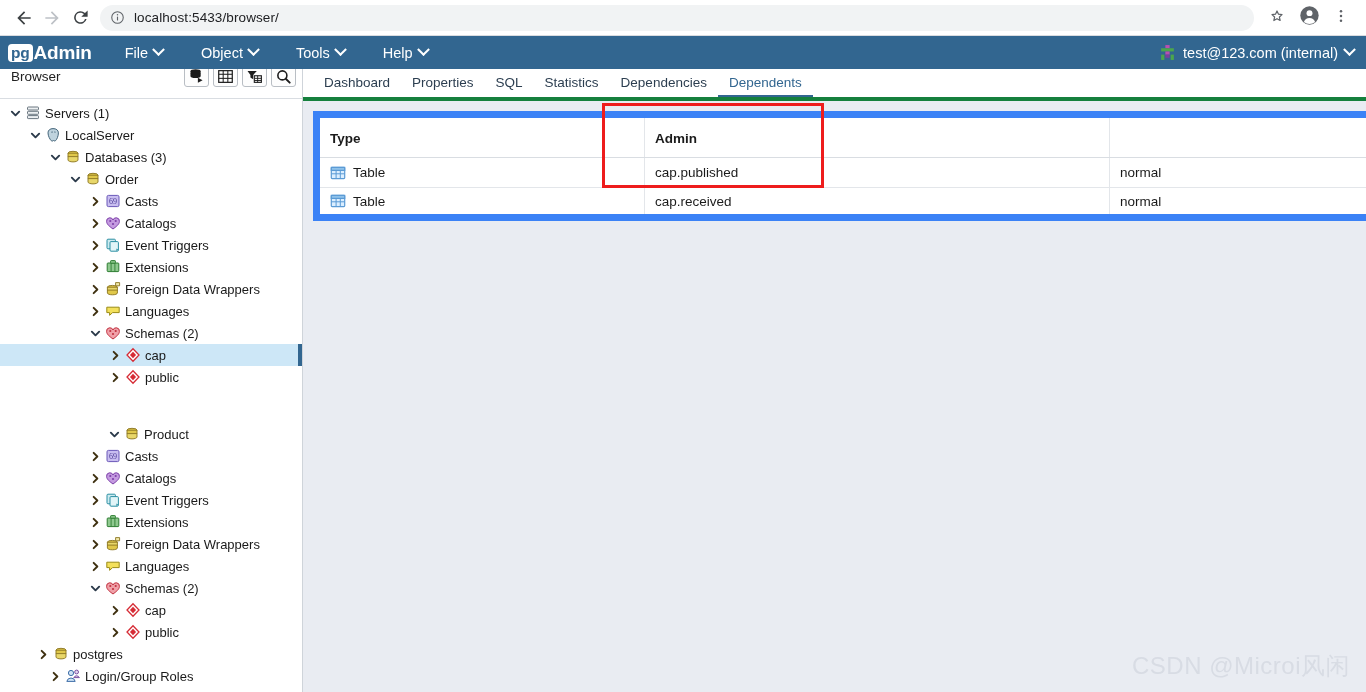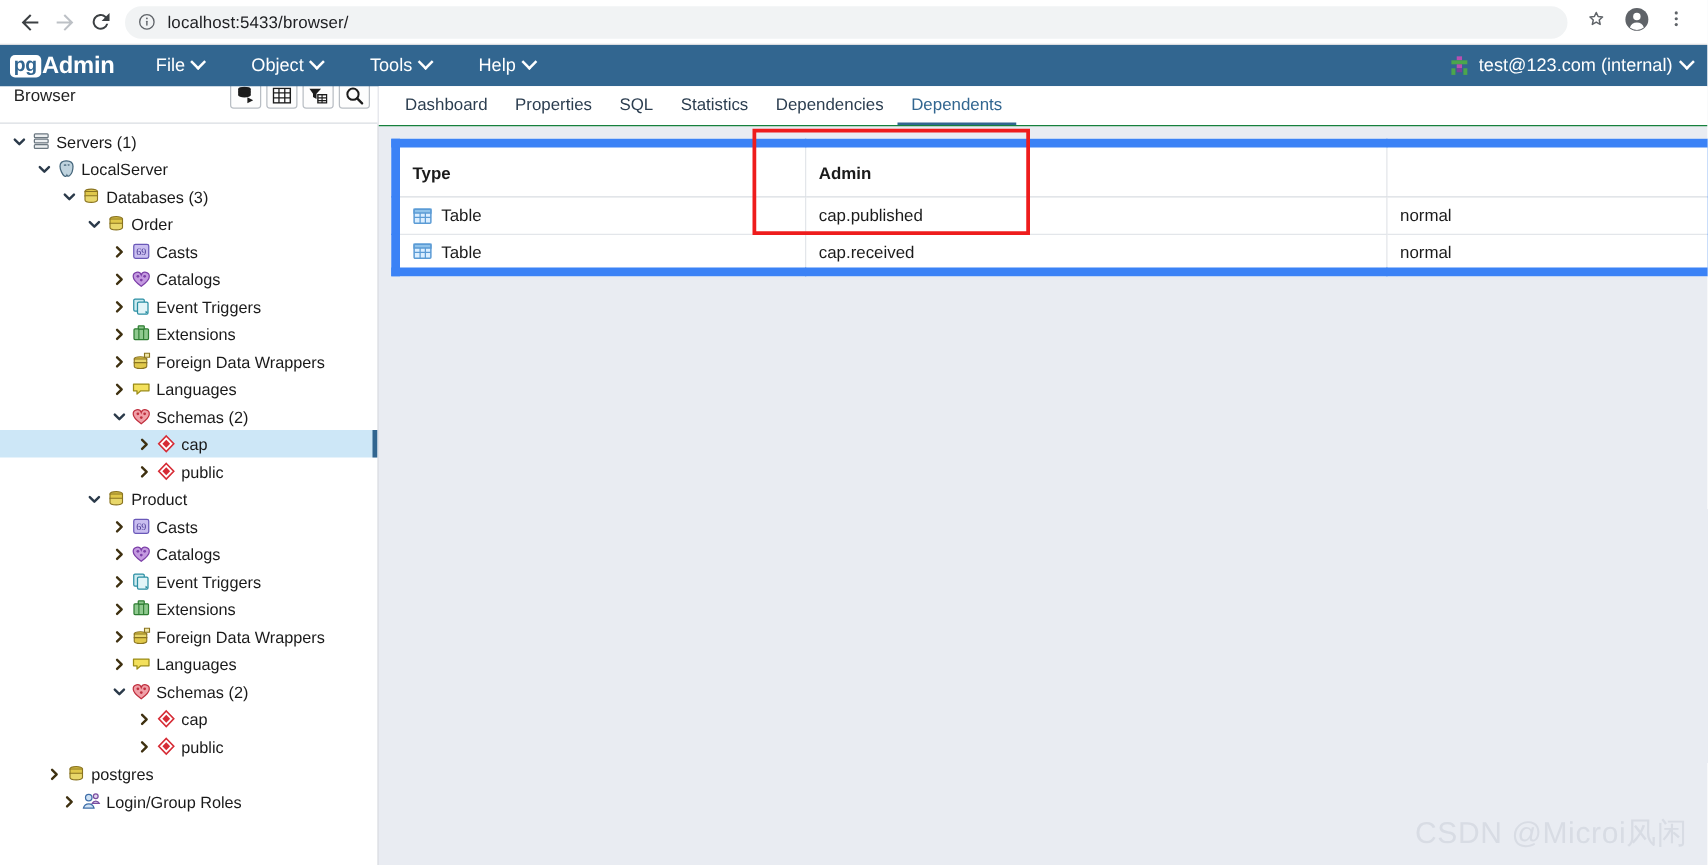--- a/index.html
+++ b/index.html
@@ -209,21 +209,21 @@
     background: #e9ecf2;
     position: relative;
     min-width: 0;
   }
   .tabbar {
     height: 32px;
     background: #ffffff;
     display: flex;
     align-items: stretch;
     padding-left: 10px;
-    border-bottom: 1px solid #15803d;
+    border-bottom: 4px solid #15803d;
     flex: 0 0 32px;
   }
   .tab {
     padding: 0 11px;
     display: flex;
     align-items: center;
     font-size: 13.5px;
     color: #2c3e50;
     border-bottom: 2px solid transparent;
     white-space: nowrap;
@@ -628,21 +628,21 @@
             </svg>
           </span>
           <span class="ticon">
             <svg width="16" height="16" viewBox="0 0 16 16">
               <path d="M8 1.8l6 6.2-6 6.2-6-6.2z" fill="#ffffff" stroke="#d62b35" stroke-width="1.3"></path>
               <path d="M8 4.8l3.1 3.2L8 11.2 4.9 8z" fill="#d62b35"></path>
             </svg>
           </span>
           <span class="tlabel">public</span>
         </div>
-        <div class="tnode" style="padding-left: 68px;">
+        <div class="tnode" style="padding-left: 107px; margin-top: 35px;">
           <span class="chev">
             <svg width="11" height="11" viewBox="0 0 12 12">
               <path d="M2 4l4 4 4-4" fill="none" stroke="#2b3a4a" stroke-width="2.1" stroke-linecap="round" stroke-linejoin="round"></path>
             </svg>
           </span>
           <span class="ticon">
             <svg width="16" height="16" viewBox="0 0 16 16">
               <ellipse cx="8" cy="4.2" rx="5" ry="1.9" fill="#e0c84a" stroke="#8a7420" stroke-width="0.9"></ellipse>
               <path d="M3 4.2v3.4c0 1 2.2 1.9 5 1.9s5-.9 5-1.9V4.2z" fill="#e0c84a" stroke="#8a7420" stroke-width="0.9"></path>
               <path d="M3 7.6v3.4c0 1 2.2 1.9 5 1.9s5-.9 5-1.9V7.6z" fill="#e8d76a" stroke="#8a7420" stroke-width="0.9"></path>

